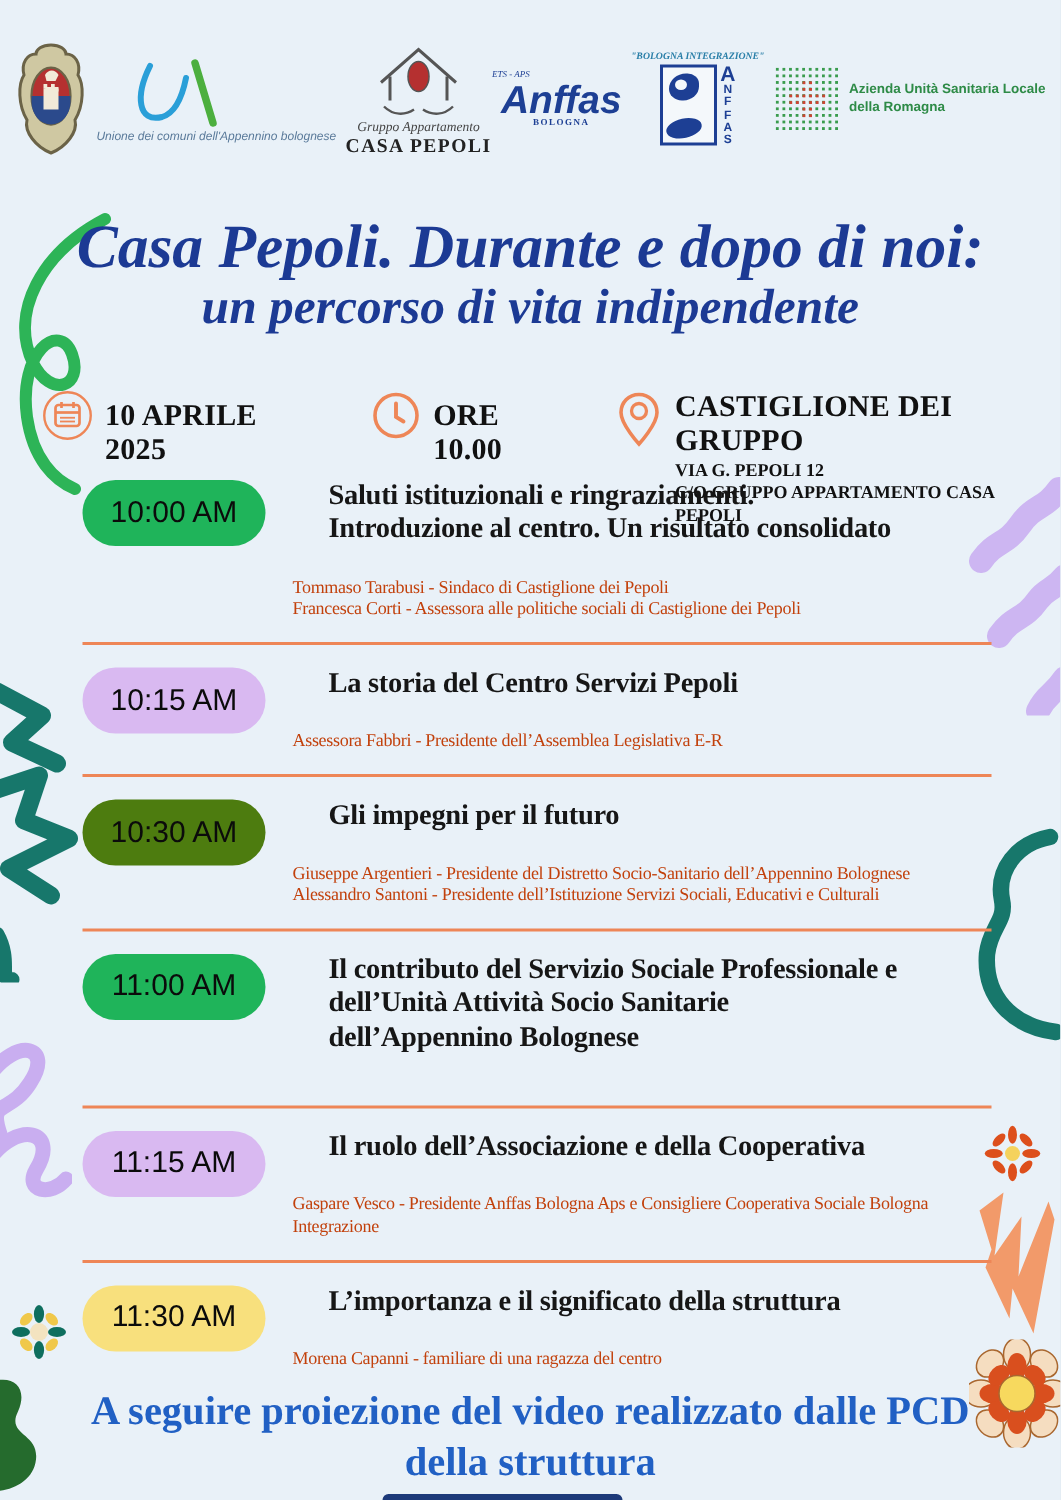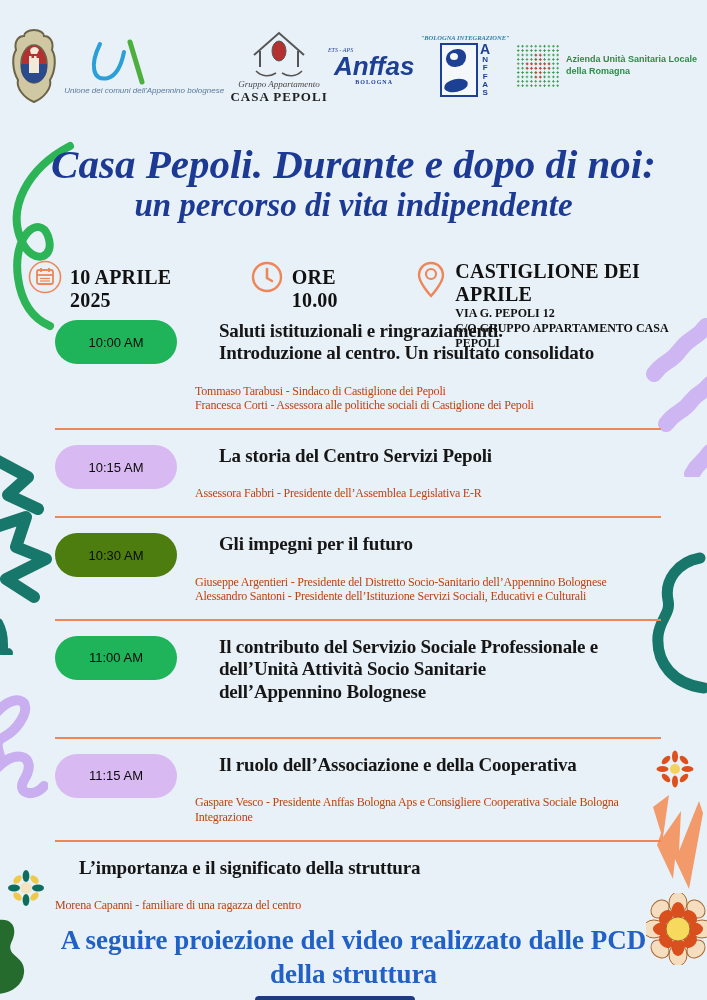--- a/index.html
+++ b/index.html
@@ -48,21 +48,21 @@
   .info-icon{flex-shrink:0;}
   .info-date,.info-time,.info-loc{font-weight:bold;font-size:20px;color:#111;letter-spacing:.2px;}
   .info-date,.info-time{margin-top:6px;}
   .info-addr{font-weight:bold;font-size:12px;color:#111;line-height:1.25;}
   .gap1{width:48px;} .gap2{width:40px;}
 
   
   .schedule{position:absolute;top:316px;left:55px;width:606px;}
   .row{display:flex;gap:18px;align-items:flex-start;padding:4px 0;}
   .pill{width:122px;height:44px;border-radius:24px;flex-shrink:0;display:flex;align-items:center;
-        justify-content:center;font-family:"Liberation Sans",sans-serif;font-size:13px;color:#0b0b0b;}
+        justify-content:center;font-family:"Liberation Sans",sans-serif;font-size:20px;color:#0b0b0b;}
   .row-title{font-weight:bold;font-size:19px;line-height:1.18;color:#161616;white-space:pre-line;letter-spacing:-.2px;margin-left:24px;}
   .row-speakers{font-size:12px;line-height:1.22;color:#c2410c;margin-top:19px;white-space:pre-line;letter-spacing:-.2px;}
   .divider{border-top:2px solid #ee8657;margin:11px 0;}
 
   
   .footer{position:absolute;top:924px;left:40px;right:40px;text-align:center;color:#2160c4;
           font-weight:bold;font-size:27px;line-height:1.25;font-family:Liberation Serif, serif;}
   .bottom-sliver{position:absolute;left:255px;bottom:-4px;width:160px;height:8px;border-radius:4px;background:#1d3a7a;}
 
   
@@ -249,21 +249,21 @@
       </svg>
       <div class="info-time">ORE 10.00</div>
     </div>
     <div class="gap2"></div>
     <div class="info-item">
       <svg class="info-icon" width="32" height="40" viewBox="0 0 32 40">
         <path d="M16,3 C9,3 4,8.5 4,15 C4,23 16,36 16,36 C16,36 28,23 28,15 C28,8.5 23,3 16,3 Z" fill="none" stroke="#ee8657" stroke-width="2.4"></path>
         <circle cx="16" cy="14" r="5" fill="none" stroke="#ee8657" stroke-width="2.2"></circle>
       </svg>
       <div>
-        <div class="info-loc">CASTIGLIONE DEI APRILE</div>
+        <div class="info-loc">CASTIGLIONE DEI GRUPPO</div>
         <div class="info-addr" style="white-space:pre-line;">VIA G. PEPOLI 12
 C/O GRUPPO APPARTAMENTO CASA PEPOLI</div>
       </div>
     </div>
   </div>
 
   <div class="schedule">
 
     <div class="row">
       <div class="pill" style="background: rgb(31, 180, 90);">10:00 AM</div>
@@ -314,20 +314,21 @@
       <div class="pill" style="background: rgb(217, 185, 241);">11:15 AM</div>
       <div>
         <div class="row-title">Il ruolo dell’Associazione e della Cooperativa</div>
         <div class="row-speakers">Gaspare Vesco - Presidente Anffas Bologna Aps e Consigliere Cooperativa Sociale Bologna Integrazione</div>
       </div>
     </div>
 
     <div class="divider"></div>
 
     <div class="row">
+      <div class="pill" style="background: rgb(248, 224, 125);">11:30 AM</div>
       <div>
         <div class="row-title">L’importanza e il significato della struttura</div>
         <div class="row-speakers">Morena Capanni - familiare  di una ragazza del centro</div>
       </div>
     </div>
 
   </div>
 
   <div class="footer">A seguire proiezione del video realizzato dalle PCD della struttura</div>
   <div class="bottom-sliver"></div>

